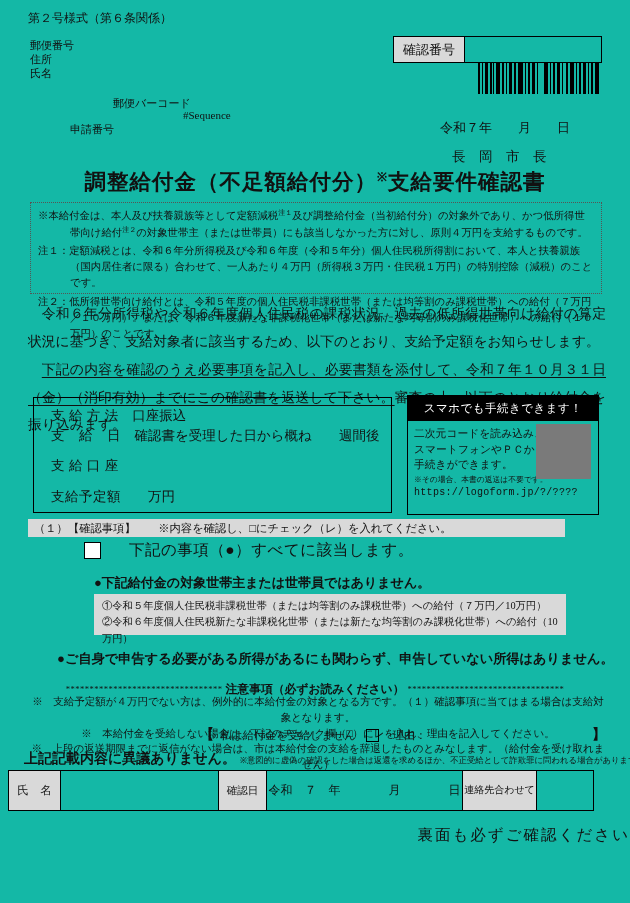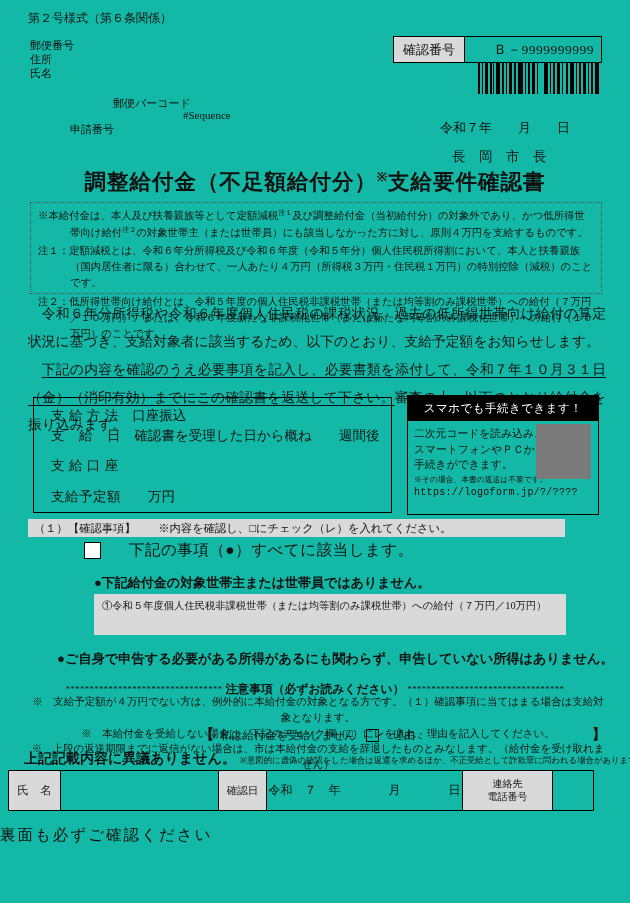--- a/index.html
+++ b/index.html
@@ -68,37 +68,36 @@
   .statement{font-size:14px;font-weight:600;}
   .statement-note{font-size:8.4px;}
   .sign-table{left:8px;top:770px;width:586px;height:41px;display:flex;border:1.3px solid #000;box-sizing:border-box;}
   .cell{border-right:1px solid #000;box-sizing:border-box;display:flex;align-items:center;justify-content:center;text-align:center;}
   .cell:last-child{border-right:none;}
   .cell.gray{background:#d9d9d9;}
   .c-name{width:52px;font-size:11.5px;}
   .c-nameval{width:158px;}
   .c-cdate{width:48px;font-size:10.5px;}
   .c-dateval{width:196px;font-size:12px;}
-  .c-phone{width:90px;font-size:10px;line-height:1.25;flex-direction:column;}
+  .c-phone{width:74px;font-size:10px;line-height:1.25;flex-direction:row;}
   .c-phoneval{flex:1;}
-  .footer-note{left:0;top:825px;width:630px;text-align:left;font-size:15.5px;letter-spacing:2px;}
+  .footer-note{left:0;top:825px;width:630px;text-align:right;font-size:15.5px;letter-spacing:2px;}
 </style>
 </head>
 <body>
 
 <div class="page">
 
   <div class="abs form-number">第２号様式（第６条関係）</div>
   <div class="abs addr-label" style="top:38px;">郵便番号</div>
   <div class="abs addr-label" style="top:52px;">住所</div>
   <div class="abs addr-label" style="top:66px;">氏名</div>
 
   <div class="abs conf-box">
     <div class="conf-label">確認番号</div>
-    <div class="conf-value">Ｂ－9999999999</div>
   </div>
 
   <div class="abs barcode">
     <svg width="122" height="31" viewBox="0 0 122 31" xmlns="http://www.w3.org/2000/svg">
       <g fill="#000">
         <rect x="0" y="0" width="2" height="31"></rect>
           <rect x="4" y="0" width="1" height="31"></rect>
           <rect x="7" y="0" width="3" height="31"></rect>
           <rect x="12" y="0" width="2" height="31"></rect>
           <rect x="15" y="0" width="1" height="31"></rect>
@@ -173,20 +172,21 @@
 
   <div class="abs chk-row">
     <span class="chk-box"></span>
     <span class="chk-label">下記の事項（●）すべてに該当します。</span>
   </div>
 
   <div class="abs bullet1">●下記給付金の対象世帯主または世帯員ではありません。</div>
 
   <div class="abs gray-box">
     <div>①令和５年度個人住民税非課税世帯（または均等割のみ課税世帯）への給付（７万円／10万円）</div>
+    <div>②令和６年度個人住民税新たな非課税化世帯（または新たな均等割のみ課税化世帯）への給付（10万円）</div>
   </div>
 
   <div class="abs bullet2">●ご自身で申告する必要がある所得があるにも関わらず、申告していない所得はありません。</div>
 
   <div class="abs notice-head">
     <span class="stars">*********************************</span><span class="notice-title">注意事項（必ずお読みください）</span><span class="stars">*********************************</span>
   </div>
 
   <div class="abs notice-items">
     <p>※　支給予定額が４万円でない方は、例外的に本給付金の対象となる方です。（１）確認事項に当てはまる場合は支給対象となります。</p>
@@ -208,20 +208,20 @@
     <span class="statement-note">※意図的に虚偽の確認をした場合は返還を求めるほか、不正受給として詐欺罪に問われる場合があります。</span>
   </div>
 
   <div class="abs sign-table">
     <div class="cell gray c-name">氏　名</div>
     <div class="cell c-nameval"></div>
     <div class="cell gray c-cdate">確認日</div>
     <div class="cell c-dateval">令和　７　年　　　　月　　　　日</div>
     <div class="cell gray c-phone">
       <span>連絡先</span>
-      <span>電話番号</span>
+      <span>合わせて</span>
     </div>
     <div class="cell c-phoneval"></div>
   </div>
 
   <div class="abs footer-note">裏面も必ずご確認ください</div>
 
 </div>
 
 </body></html>

